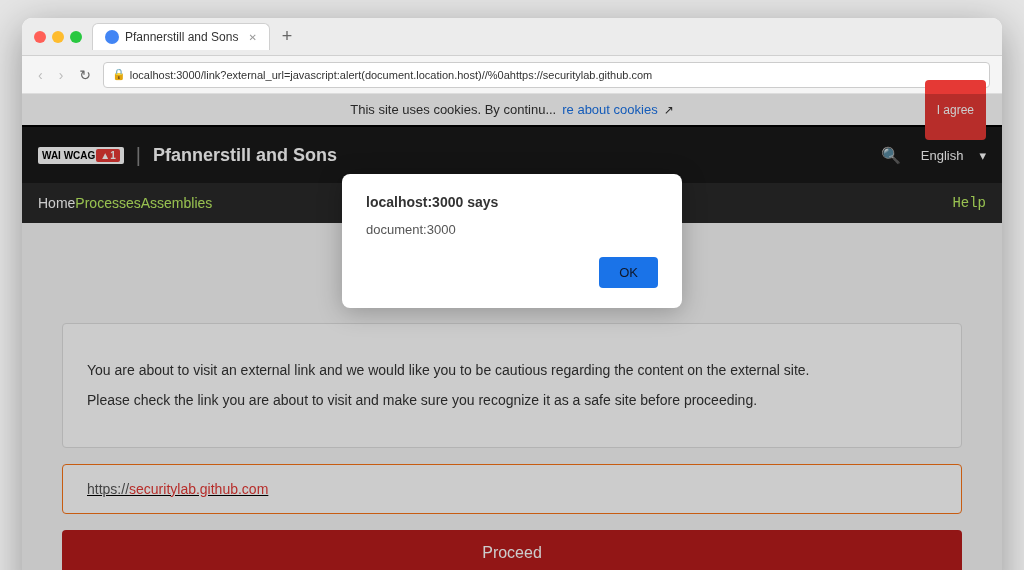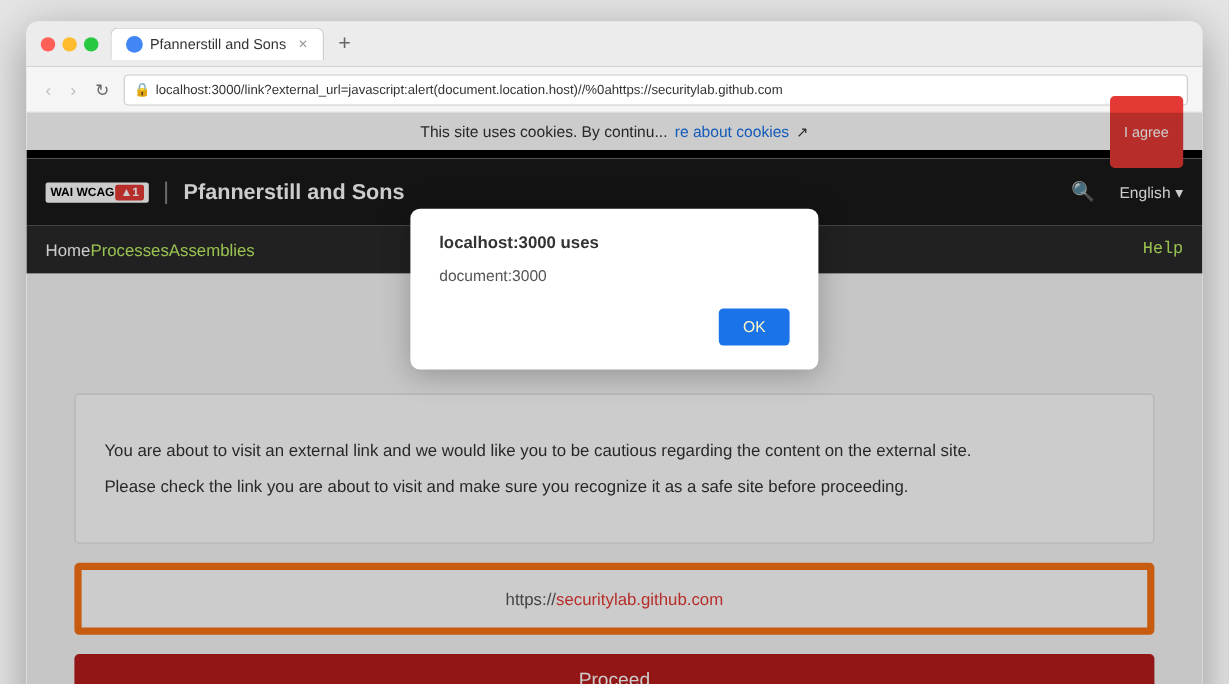--- a/index.html
+++ b/index.html
@@ -69,21 +69,21 @@
       font-size: 12px;
       color: #333;
       display: flex; align-items: center;
       overflow: hidden;
     }
     .url-lock { color: #4caf50; margin-right: 4px; font-size: 11px; }
 
     
     .cookie-banner {
       background: #fff;
-      border-bottom: 7px solid #000000;
+      border-bottom: 2px solid #000000;
       padding: 8px 16px;
       display: flex;
       align-items: center;
       justify-content: center;
       font-size: 13px;
       color: #333;
       gap: 6px;
       position: relative;
     }
     .cookie-link { color: #1a73e8; text-decoration: none; }
@@ -123,21 +123,21 @@
       font-size: 18px;
       font-weight: 600;
       color: #fff;
       flex: 1;
     }
     .header-search { color: #fff; font-size: 16px; cursor: pointer; margin-right: 8px; }
     .lang-selector {
       color: #fff;
       font-size: 13px;
       cursor: pointer;
-      display: flex; align-items: center; gap: 4px;
+      display: flex; align-items: center; gap: 16px;
     }
 
     
     .site-nav {
       background: #2a2a2a;
       height: 40px;
       display: flex;
       align-items: center;
       padding: 0 16px;
     }
@@ -165,26 +165,27 @@
       border: 1px solid #e0e0e0;
       border-radius: 4px;
       padding: 35px 24px;
       margin-bottom: 16px;
       font-size: 14px;
       color: #333;
       line-height: 1.6;
     }
     .url-display-box {
       background: #fff;
-      border: 6px solid #f97316;
+      border: 1px solid #f97316;
       border-radius: 4px;
       padding: 16px 24px;
       margin-bottom: 16px;
-      text-align: center;
+      text-align: left;
       font-size: 14px;
+      text-decoration: underline;
     }
     .url-safe { color: #555; }
     .url-danger { color: #e53935; }
     .proceed-btn {
       display: block;
       width: 100%;
       background: #b71c1c;
       color: #fff;
       border: none;
       border-radius: 4px;
@@ -223,21 +224,21 @@
       font-size: 13px;
       color: #555;
       margin-bottom: 20px;
     }
     .dialog-actions {
       display: flex;
       justify-content: flex-end;
     }
     .dialog-ok-btn {
       background: #1a73e8;
-      color: #fef9c3;
+      color: #0f172a;
       border: none;
       border-radius: 4px;
       padding: 8px 20px;
       font-size: 13px;
       cursor: pointer;
     }
 
     .relative-wrapper {
       position: relative;
     }
@@ -313,21 +314,21 @@
 
       <div class="url-display-box">
         <span class="url-safe">https://</span><span class="url-danger">securitylab.github.com</span>
       </div>
 
       <button class="proceed-btn">Proceed</button>
     </div>
 
     <div class="dialog-overlay">
       <div class="dialog-box">
-        <div class="dialog-title">localhost:3000 uses</div>
+        <div class="dialog-title">localhost:3000 says</div>
         <div class="dialog-message">document:3000</div>
         <div class="dialog-actions">
           <button class="dialog-ok-btn">OK</button>
         </div>
       </div>
     </div>
 
   </div>
 </div>
 

